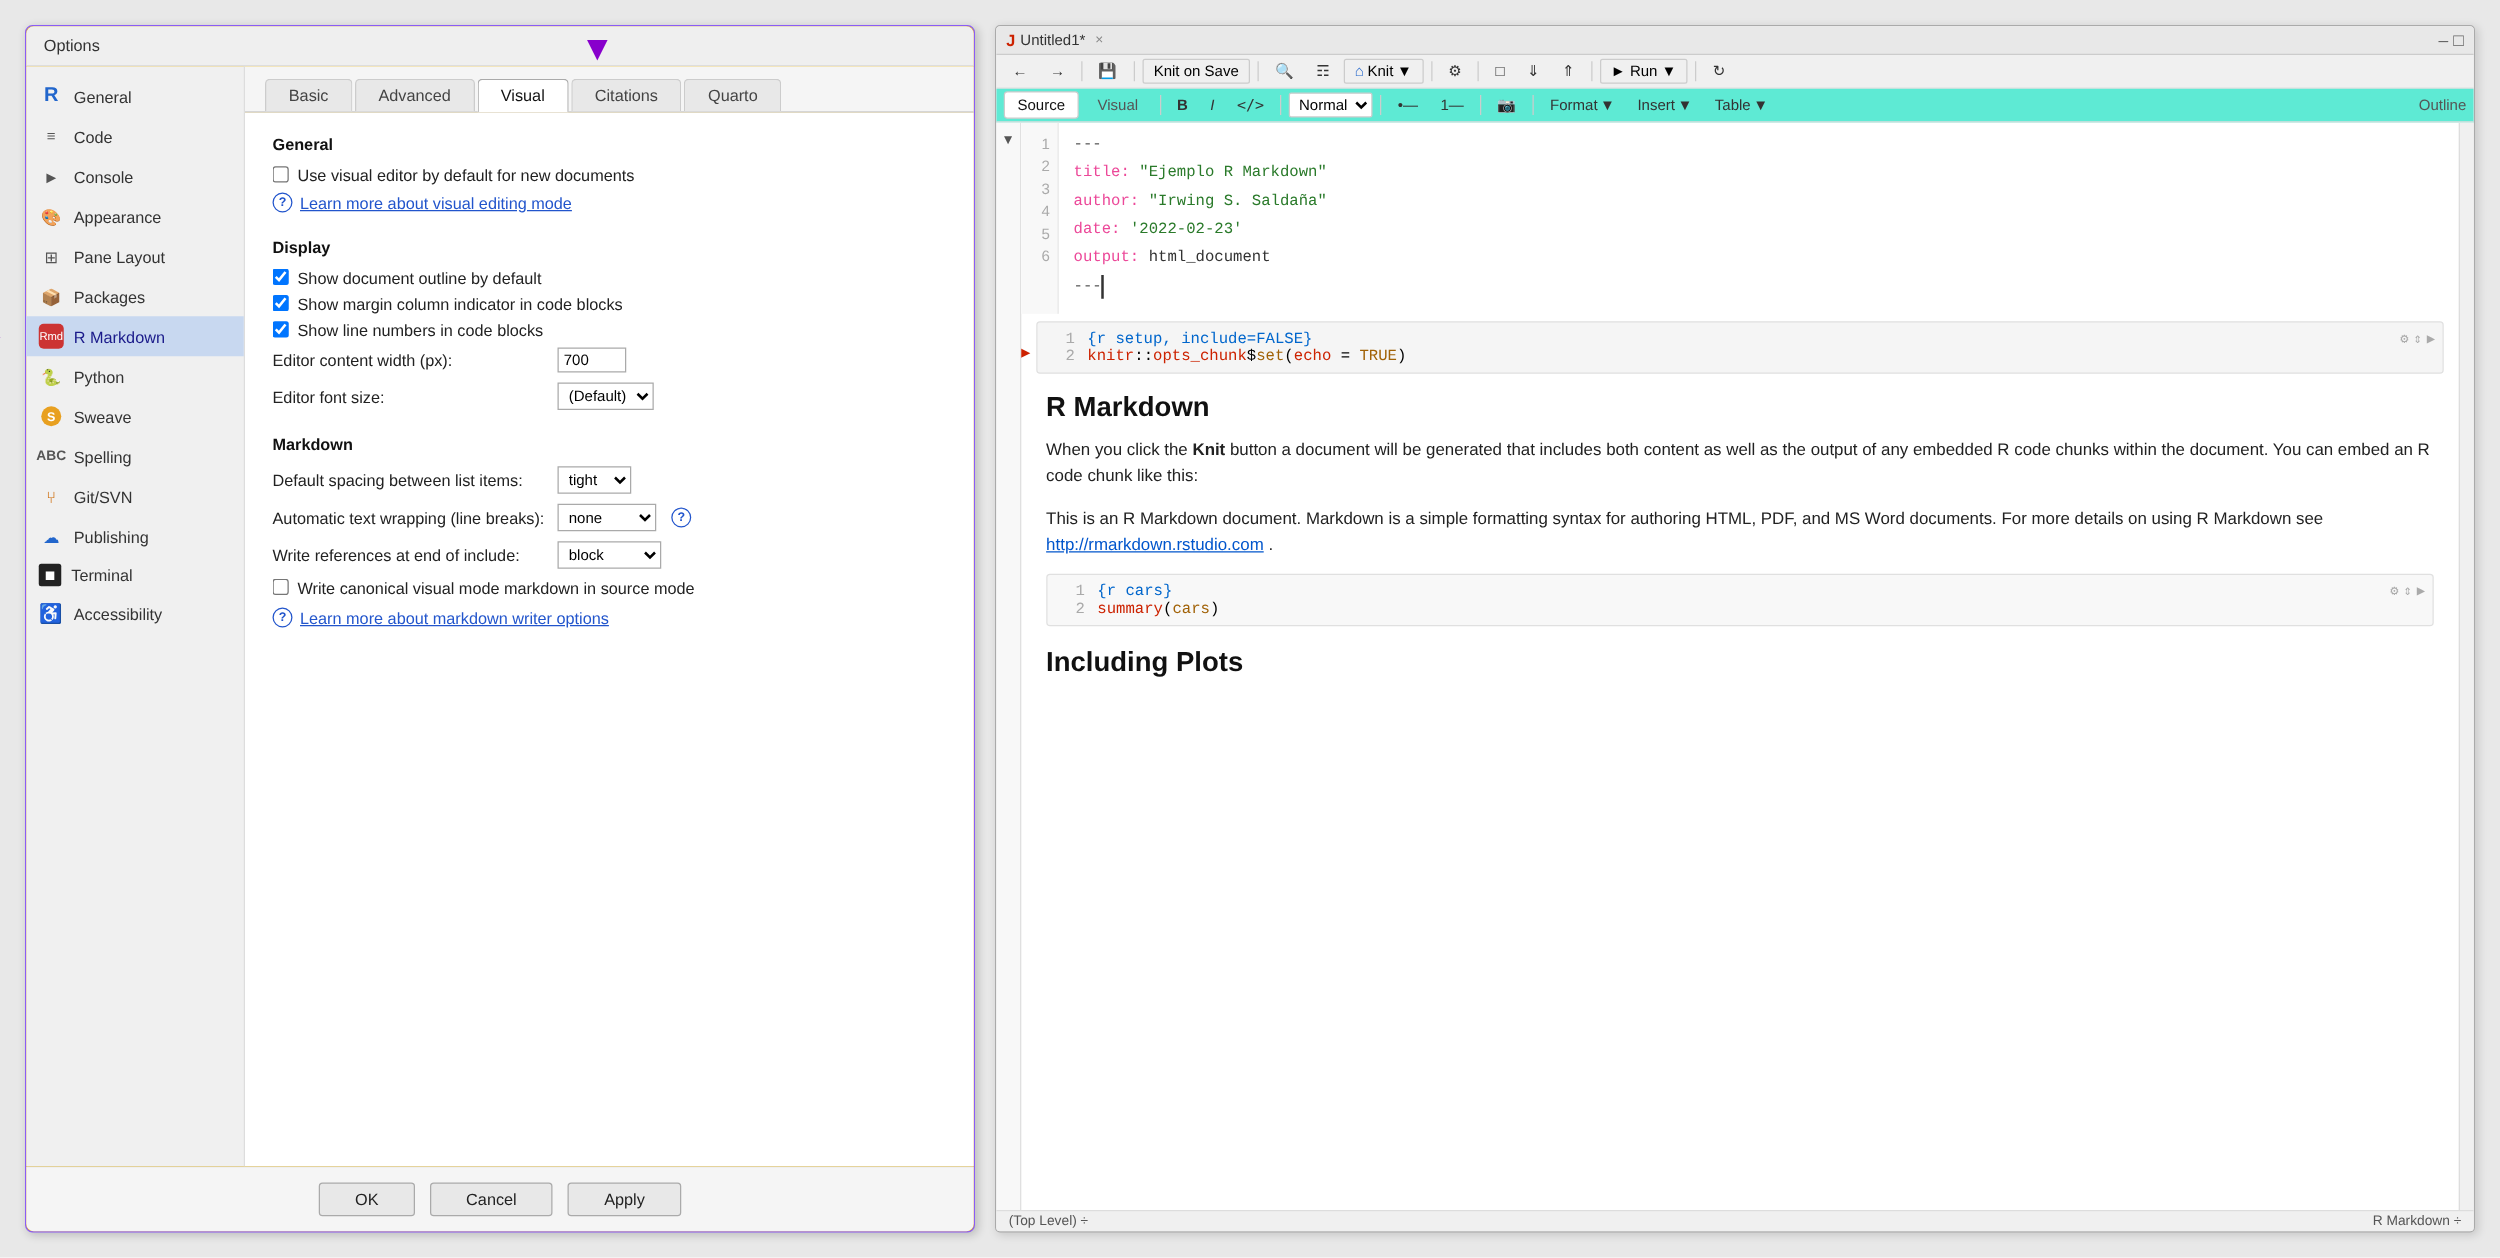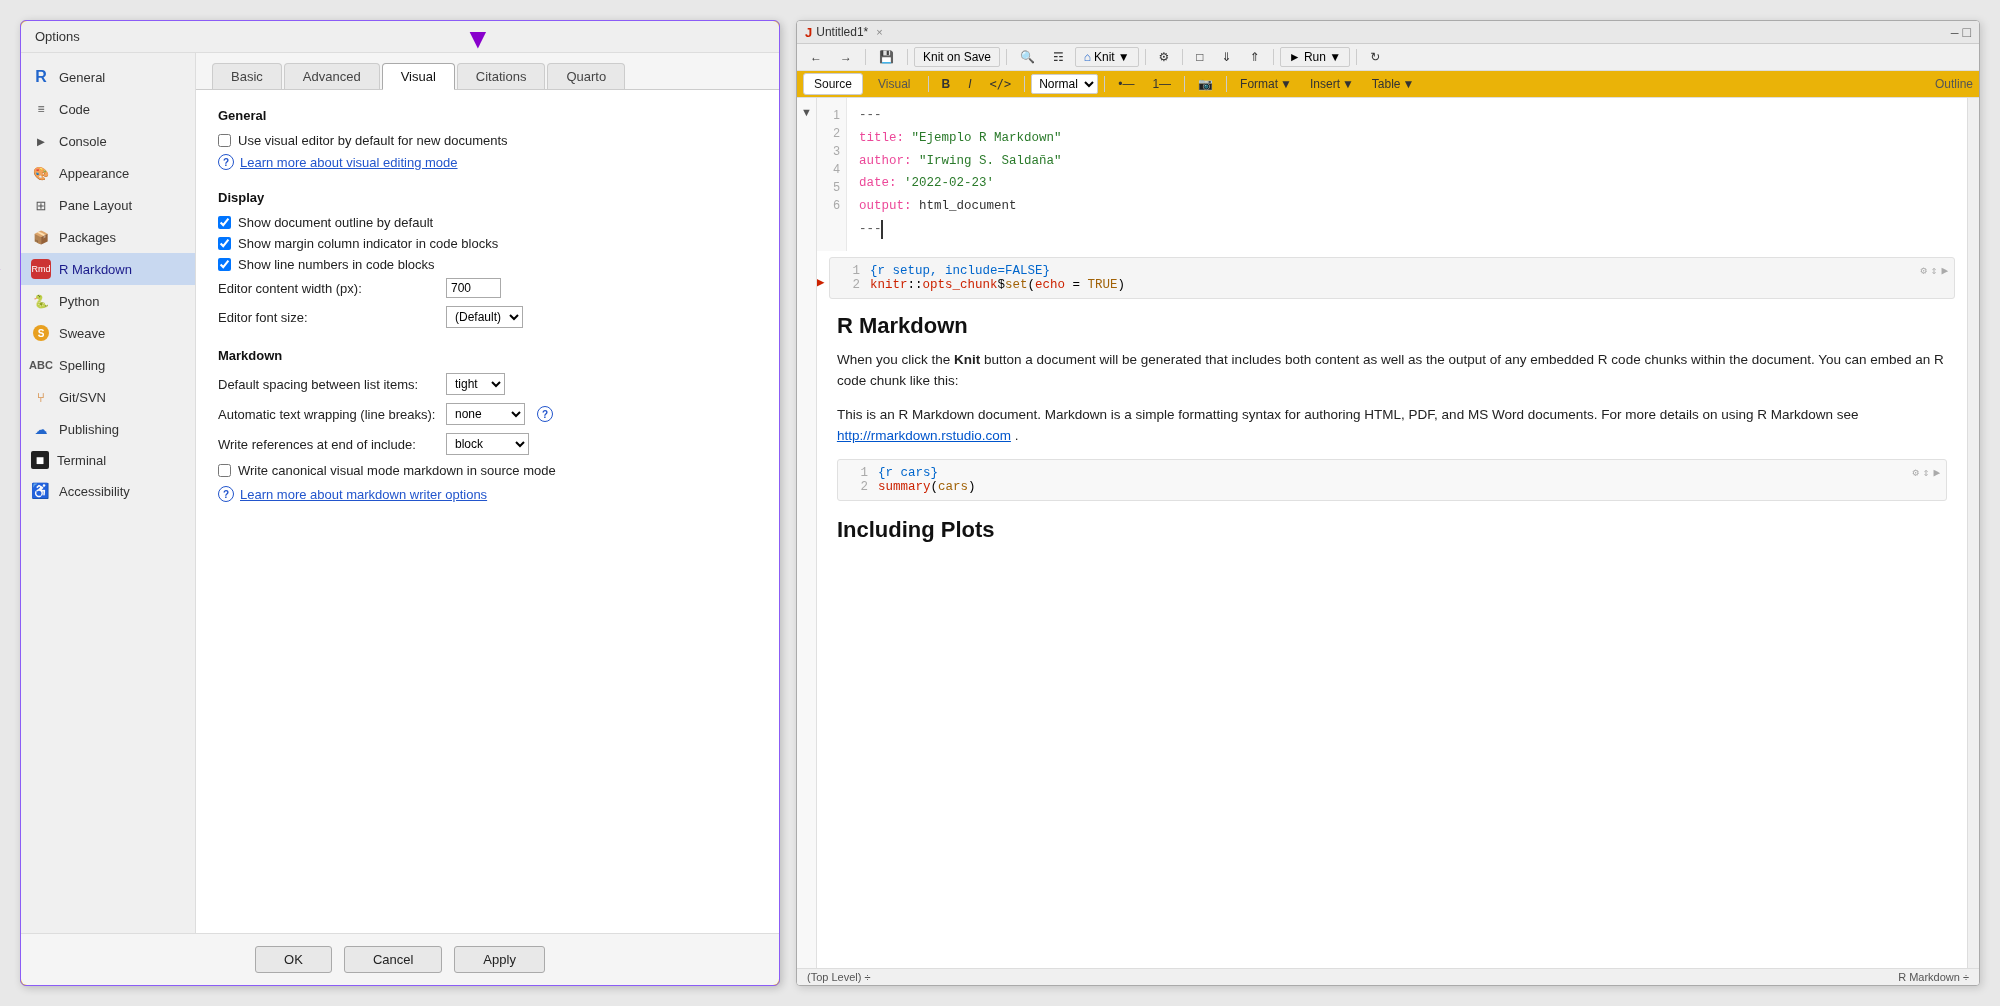--- a/index.html
+++ b/index.html
@@ -110,21 +110,21 @@
       font-weight: bold;
       font-size: 13px;
       margin-bottom: 10px;
       color: #111;
     }
     .section-block {
       margin-bottom: 20px;
     }
     .checkbox-row {
       display: flex;
-      align-items: center;
+      align-items: flex-start;
       gap: 7px;
       margin-bottom: 6px;
       font-size: 13px;
       color: #222;
     }
     .checkbox-row input[type="checkbox"] {
       width: 13px;
       height: 13px;
     }
     .link-row {
@@ -256,21 +256,21 @@
       width: 1px;
       height: 16px;
       background: #ccc;
       margin: 0 2px;
     }
     .editor-tabs-row {
       display: flex;
       align-items: center;
       padding: 2px 6px;
       border-bottom: 1px solid #ddd;
-      background: #eab308;
+      background: #5eead4;
       gap: 4px;
     }
     .editor-tab {
       padding: 3px 10px;
       font-size: 12px;
       cursor: pointer;
       color: #555;
       border: 1px solid transparent;
       border-radius: 3px;
     }

